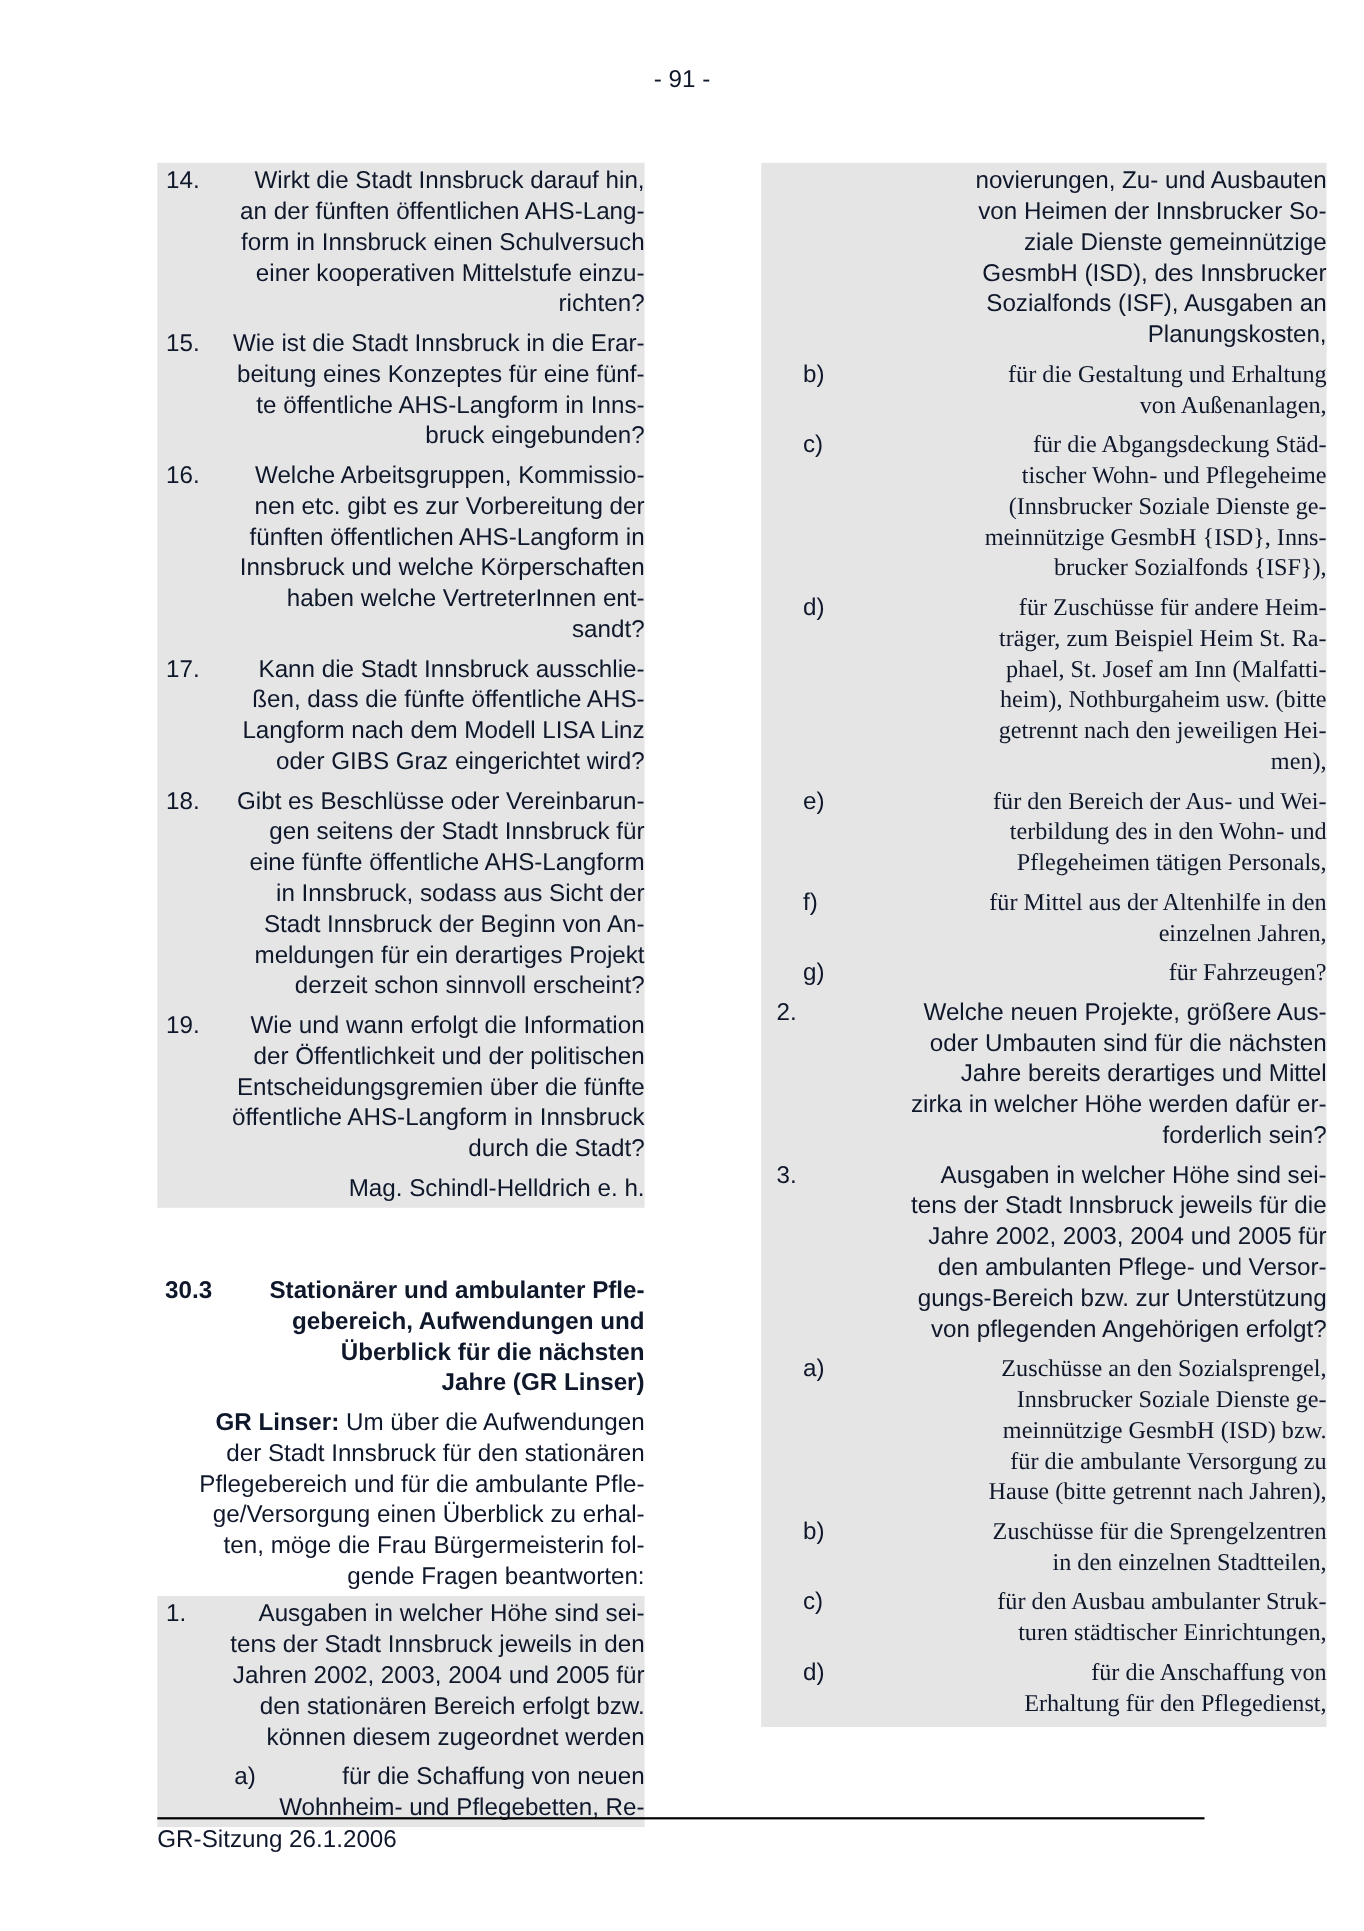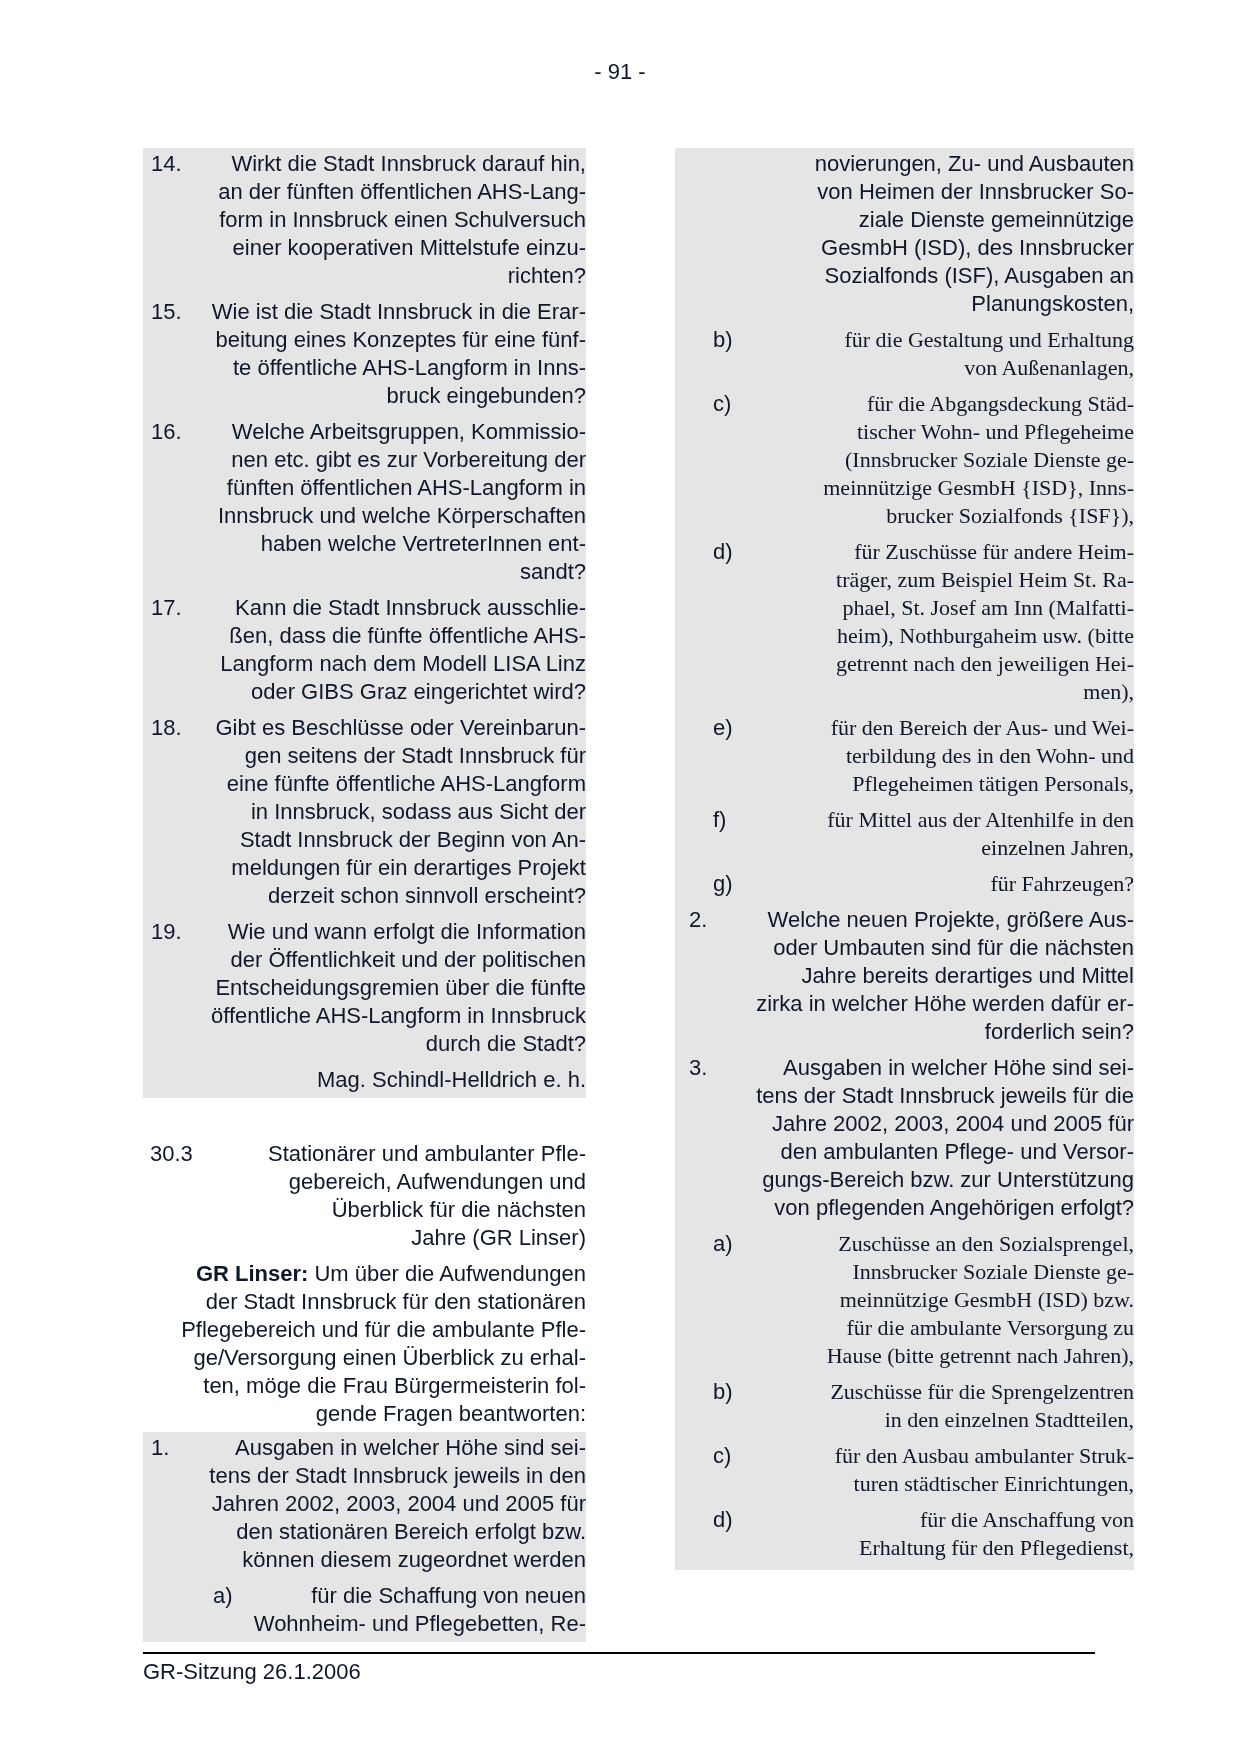--- a/index.html
+++ b/index.html
@@ -1,42 +1,42 @@
 <!DOCTYPE html>
 <html><head>
 <meta charset="utf-8">
 <style>
   html,body{margin:0;padding:0;background:#fff;}
   .page{position:relative;width:1240px;height:1755px;background:#ffffff;overflow:hidden;
         font-family:"Liberation Sans",sans-serif;font-size:22px;line-height:28px;color:#0f172a;}
   .pageno{position:absolute;top:58px;left:0;width:1240px;text-align:center;}
   .col{position:absolute;top:148px;text-align:right;}
   .col-left{left:143px;width:443px;}
-  .col-right{left:675px;width:459px;}
+  .col-right{left:692px;width:514px;}
   .shaded{background:#e5e5e5;}
   .blk{padding:2px 0 4px 0;}
   .blk-r{padding:2px 0 8px 0;}
   .li{position:relative;margin-bottom:8px;}
   .li.last{margin-bottom:0;}
   .marker{position:absolute;top:0;left:0;}
   .txt{white-space:pre-line;}
   
   .l1 .marker{left:8px;}
   .l1 .txt{padding-left:49px;}
   .l2 .marker{left:70px;}
   .l2 .txt{padding-left:107px;}
   .sig{padding-left:7px;}
   
   .r0 .txt{padding-left:76px;}
   .rl1 .marker{left:14px;}
   .rl1 .txt{padding-left:42px;}
   .rl2 .marker{left:38px;}
   .rl2 .txt{padding-left:88px;font-family:Liberation Serif, serif;}
   
-  .heading{position:relative;margin-top:42px;font-weight:normal;}
+  .heading{position:relative;margin-top:61px;font-weight:bold;}
   .heading .marker{left:7px;}
   .heading .txt{padding-left:80px;}
   .intro{margin-top:8px;white-space:pre-line;}
   .blk2{margin-top:4px;}
   
   .footer-rule{position:absolute;left:143px;top:1652px;width:952px;height:0;border-top:2px solid #000;}
   .footer-text{position:absolute;left:143px;top:1658px;}
 </style>
 </head>
 <body>

